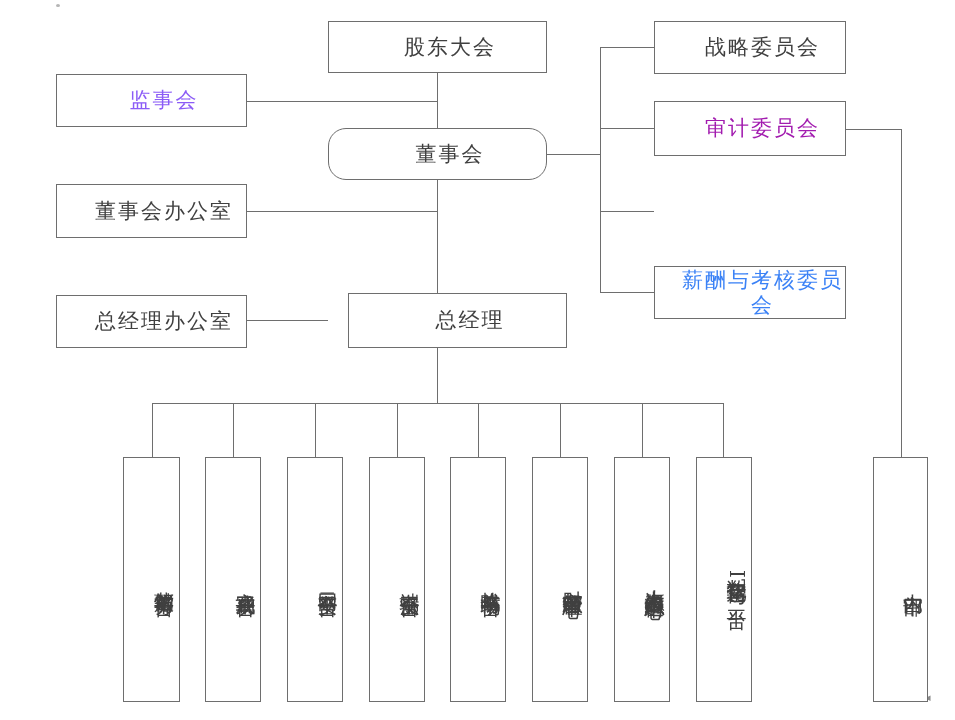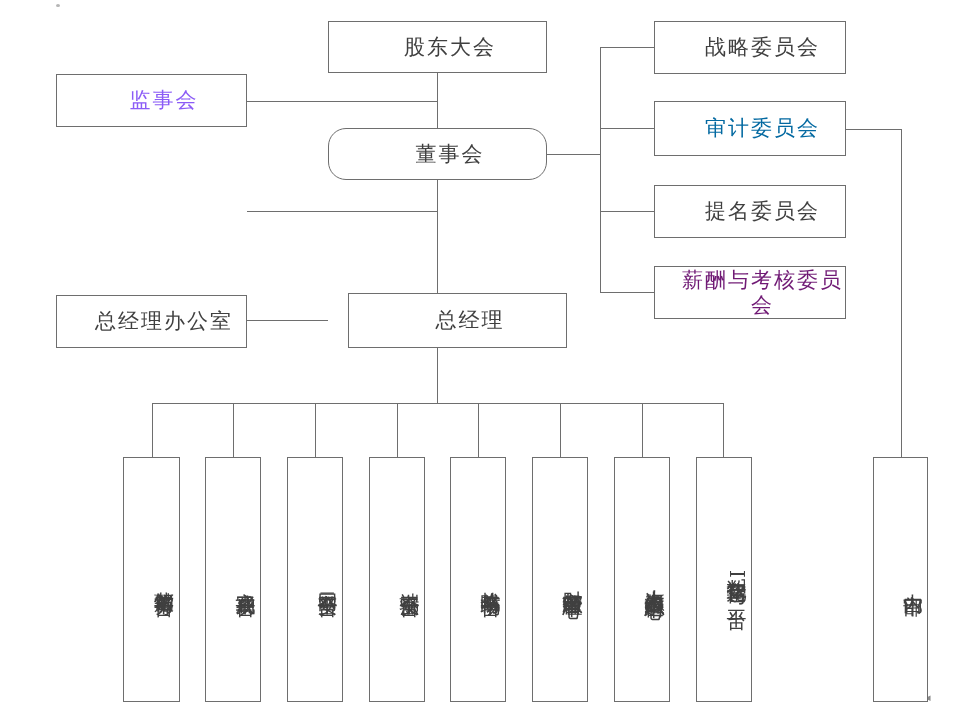--- a/index.html
+++ b/index.html
@@ -79,36 +79,36 @@
     <div class="line" style="left: 723px; top: 403px; width: 1px; height: 54px; background: rgb(110, 110, 110);"></div>
     <div class="node" style="left: 328px; top: 21px; width: 219px; height: 52px; border-color: rgb(110, 110, 110); color: rgb(64, 64, 64);">
       <span>股东大会</span>
     </div>
     <div class="node" style="left: 56px; top: 74px; width: 191px; height: 53px; border-color: rgb(110, 110, 110); color: #8b5cf6;">
       <span>监事会</span>
     </div>
     <div class="node" style="left: 328px; top: 128px; width: 219px; height: 52px; border-color: rgb(110, 110, 110); color: rgb(64, 64, 64); border-radius: 18px;">
       <span>董事会</span>
     </div>
+    <div class="node" style="left: 56px; top: 184px; width: 191px; height: 54px; border-color: rgb(110, 110, 110); color: rgb(64, 64, 64);">
+      <span>董事会办公室</span>
+    </div>
     <div class="node" style="left: 56px; top: 295px; width: 191px; height: 53px; border-color: rgb(110, 110, 110); color: rgb(64, 64, 64);">
       <span>总经理办公室</span>
     </div>
     <div class="node" style="left: 348px; top: 293px; width: 219px; height: 55px; border-color: rgb(110, 110, 110); color: rgb(64, 64, 64);">
       <span>总经理</span>
     </div>
     <div class="node" style="left: 654px; top: 21px; width: 192px; height: 53px; border-color: rgb(110, 110, 110); color: rgb(64, 64, 64); text-align: center;">
       <span>战略委员会</span>
     </div>
-    <div class="node" style="left: 654px; top: 101px; width: 192px; height: 55px; border-color: rgb(110, 110, 110); color: #0369a1;">
+    <div class="node" style="left: 654px; top: 101px; width: 192px; height: 55px; border-color: rgb(110, 110, 110); color: #a21caf;">
       <span>审计委员会</span>
     </div>
-    <div class="node" style="left: 654px; top: 185px; width: 192px; height: 53px; border-color: rgb(110, 110, 110); color: rgb(64, 64, 64);">
-      <span>提名委员会</span>
-    </div>
-    <div class="node" style="left: 654px; top: 266px; width: 192px; height: 53px; border-color: rgb(110, 110, 110); color: #701a75;">
+    <div class="node" style="left: 654px; top: 266px; width: 192px; height: 53px; border-color: rgb(110, 110, 110); color: #3b82f6;">
       <span>薪酬与考核委员会</span>
     </div>
     <div class="node vertical" style="left: 123px; top: 457px; width: 57px; height: 245px; border-color: rgb(110, 110, 110); color: rgb(64, 64, 64);">
       <span>营销与服务平台</span>
     </div>
     <div class="node vertical" style="left: 205px; top: 457px; width: 56px; height: 245px; border-color: rgb(110, 110, 110); color: rgb(64, 64, 64);">
       <span>客户成功平台</span>
     </div>
     <div class="node vertical" style="left: 287px; top: 457px; width: 56px; height: 245px; border-color: rgb(110, 110, 110); color: rgb(64, 64, 64);">
       <span>云网安全平台</span>

